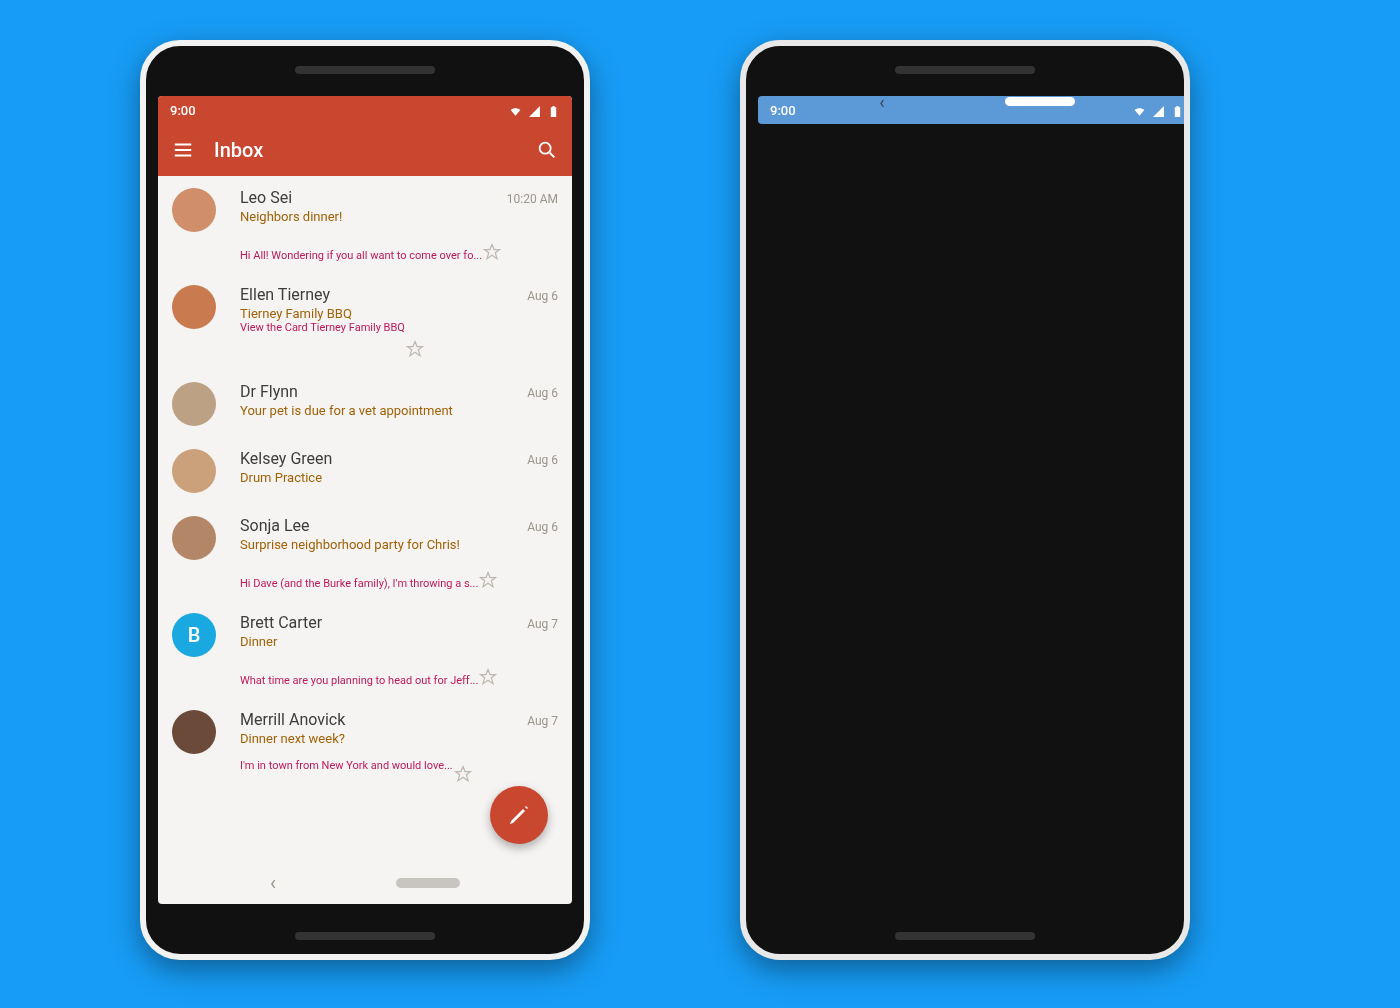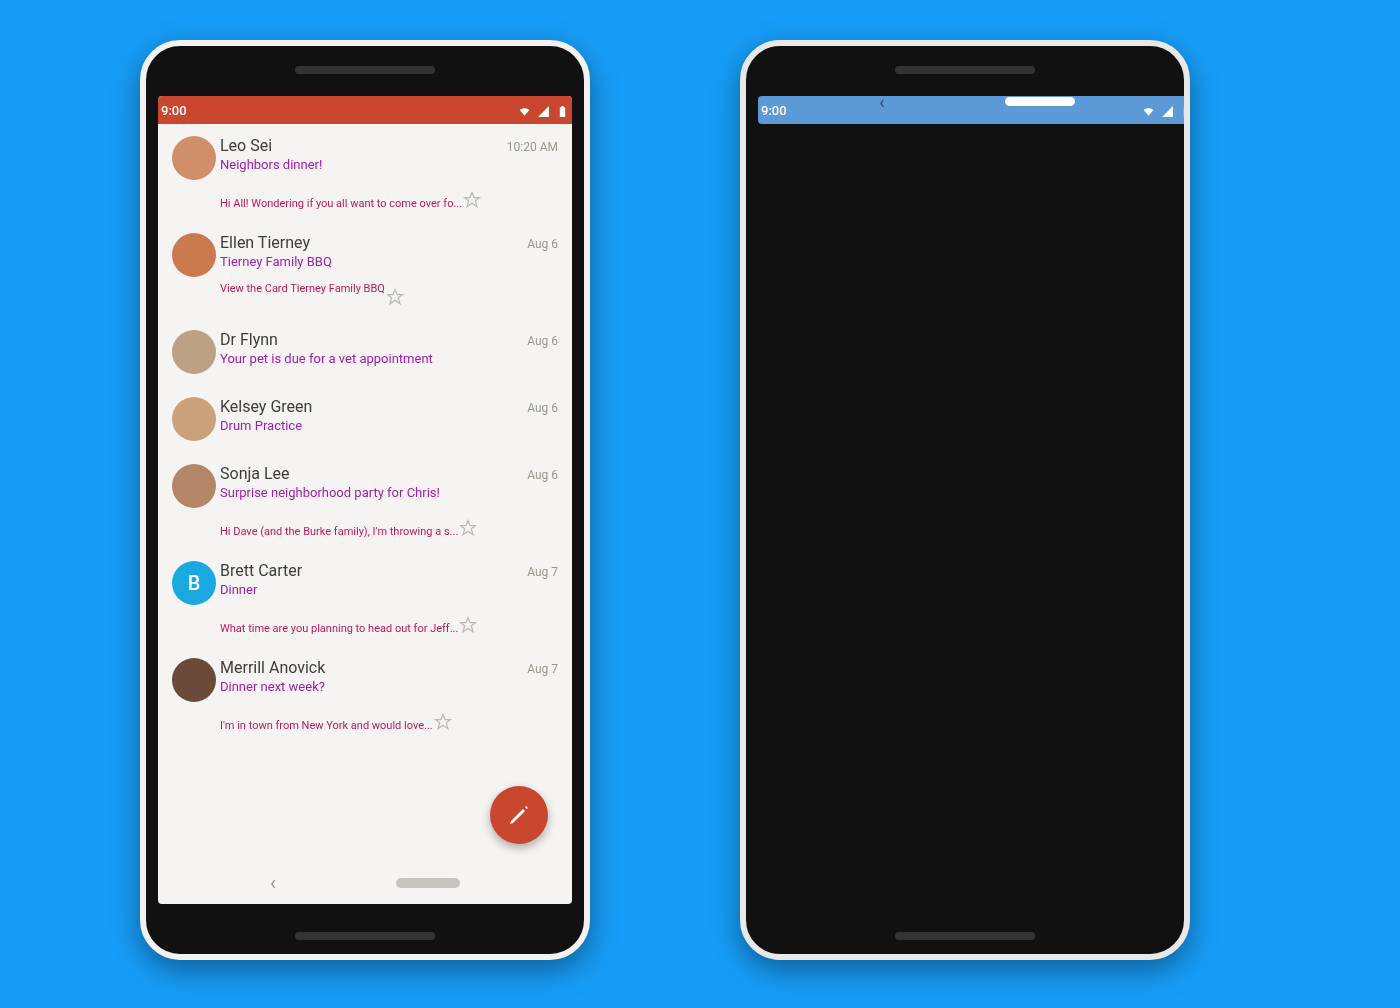--- a/index.html
+++ b/index.html
@@ -25,40 +25,40 @@
   .phone.right { left: 740px; top: 40px; border-color:#e8e8e8; }
   .speaker { position:absolute; top:20px; left:50%; transform:translateX(-50%);
              width:140px; height:8px; background:#333; border-radius:4px; }
   .speaker.bottom { top:auto; bottom:14px; }
   .screen {
     position:absolute; top:50px; left:12px; right:12px; bottom:50px;
     border-radius:4px; overflow:hidden;
   }
   
   .statusbar { height:28px; display:flex; align-items:center; justify-content:space-between;
-               padding:0 3px; font-size:13px; font-weight:500; }
+               padding:0 12px; font-size:13px; font-weight:500; }
   .statusbar.red  { background:#c9462f; color:#fff; }
   .statusbar.blue { background:#5b9ad6; color:#fff; }
   .status-icons svg { width:13px; height:13px; fill:#fff; margin-left:3px; vertical-align:middle; }
   
   .screen.gmail { background:#f6f4f2; display:flex; flex-direction:column; }
   .appbar { height:52px; background:#c9462f; color:#fff; display:flex; align-items:center;
             padding:0 14px; gap:20px; font-size:20px; font-weight:500; }
   .appbar svg { width:22px; height:22px; fill:#fff; }
   .appbar .spacer { flex:1; }
   .list { flex:1; overflow:hidden; }
-  .row { display:flex; gap:4px; padding:12px 14px 10px 14px; border-bottom:1px solid rgba(0,0,0,0); }
+  .row { display:flex; gap:24px; padding:12px 14px 10px 14px; border-bottom:1px solid rgba(0,0,0,0); }
   .avatar { width:44px; height:44px; border-radius:50%; flex-shrink:0;
             display:flex; align-items:center; justify-content:center;
             font-size:20px; color:#fff; font-weight:500; }
   .rowmain { flex:1; min-width:0; }
   .line1 { display:flex; justify-content:space-between; align-items:baseline; }
   .sender { font-size:16px; color:#3d3d3d; }
   .time   { font-size:12px; color:#9a958e; }
-  .subj   { font-size:13px; color:#a21caf; margin-top:2px; white-space:nowrap; overflow:hidden; text-overflow:ellipsis; }
+  .subj   { font-size:13px; color:#a16207; margin-top:2px; white-space:nowrap; overflow:hidden; text-overflow:ellipsis; }
   .prev   { font-size:11px; color:#be185d; white-space:nowrap; overflow:hidden; text-overflow:ellipsis; max-width:290px;}
   .star   { width:20px; height:20px; fill:none; stroke:#bdb8b1; stroke-width:1.5;
             align-self:flex-end; margin-top:18px; flex-shrink:0; }
   .fab { position:absolute; right:24px; bottom:60px; width:58px; height:58px;
          border-radius:50%; background:#c9462f; display:flex; align-items:center; justify-content:center;
          box-shadow:0 4px 10px rgba(0,0,0,.3); }
   .fab svg { width:24px; height:24px; fill:#fff; }
   .navbar { height:42px; display:flex; align-items:center; justify-content:center; gap:120px; }
   .navbar .back { font-size:20px; color:#9a958e; }
   .navbar .pill { width:64px; height:10px; background:#c8c5c0; border-radius:6px; }
@@ -83,20 +83,31 @@
           </svg>
         <svg viewBox="0 0 24 24">
             <path d="M2 22h20V2z"></path>
           </svg>
         <svg viewBox="0 0 24 24">
             <path d="M7 4h10v18H7z M10 2h4v2h-4z"></path>
           </svg>
       </span>
     </div>
 
+    <div class="appbar">
+      <svg viewBox="0 0 24 24">
+          <path d="M3 6h18M3 12h18M3 18h18" stroke="#fff" stroke-width="2"></path>
+        </svg>
+      <span>Inbox</span>
+      <span class="spacer"></span>
+      <svg viewBox="0 0 24 24">
+          <circle cx="10" cy="10" r="6" fill="none" stroke="#fff" stroke-width="2"></circle>
+          <path d="M15 15l5 5" stroke="#fff" stroke-width="2"></path>
+        </svg>
+    </div>
 
     <div class="list" id="gmail-list">
         <div class="row">
           <div class="avatar" style="background:#d08f6a"></div>
           <div class="rowmain">
             <div class="line1">
               <span class="sender">Leo Sei</span>
               <span class="time">10:20 AM</span>
             </div>
             <div class="subj">Neighbors dinner!</div>
@@ -109,21 +120,21 @@
           </div>
         </div>
         <div class="row">
           <div class="avatar" style="background:#c97a4f"></div>
           <div class="rowmain">
             <div class="line1">
               <span class="sender">Ellen Tierney</span>
               <span class="time">Aug 6</span>
             </div>
             <div class="subj">Tierney Family BBQ</div>
-            <div style="display:flex;align-items:center">
+            <div style="display:flex;align-items:flex-start">
               <div class="prev">View the Card Tierney Family BBQ</div>
               <svg class="star" viewBox="0 0 24 24">
                 <path d="M12 3l2.5 6H21l-5 4 2 7-6-4-6 4 2-7-5-4h6.5z"></path>
               </svg>
             </div>
           </div>
         </div>
         <div class="row">
           <div class="avatar" style="background:#bda184"></div>
           <div class="rowmain">
@@ -177,21 +188,21 @@
           </div>
         </div>
         <div class="row">
           <div class="avatar" style="background:#6b4a3a"></div>
           <div class="rowmain">
             <div class="line1">
               <span class="sender">Merrill Anovick</span>
               <span class="time">Aug 7</span>
             </div>
             <div class="subj">Dinner next week?</div>
-            <div style="display:flex;align-items:flex-end">
+            <div style="display:flex;align-items:center">
               <div class="prev">I'm in town from New York and would love...</div>
               <svg class="star" viewBox="0 0 24 24">
                 <path d="M12 3l2.5 6H21l-5 4 2 7-6-4-6 4 2-7-5-4h6.5z"></path>
               </svg>
             </div>
           </div>
         </div>
         <div class="row"></div>
       </div>
 

